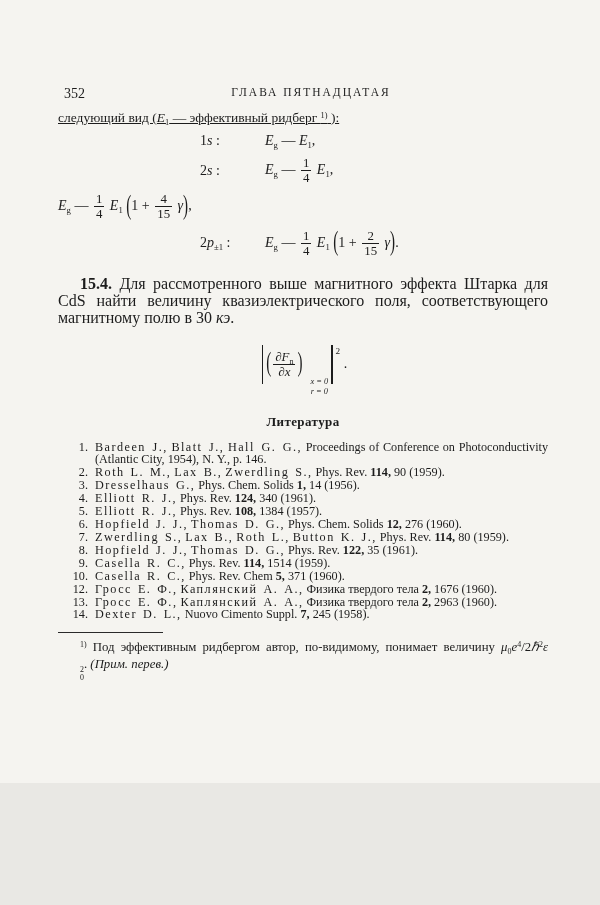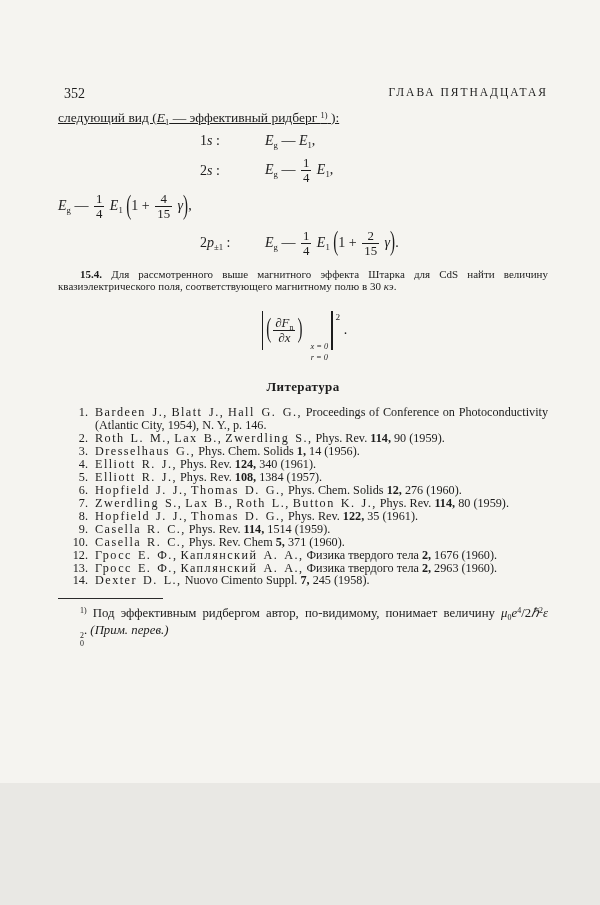--- a/index.html
+++ b/index.html
@@ -8,30 +8,30 @@
     background:var(--paper,#f5f4f0);
     color:var(--ink,#1c1c1c);
     font-family:"Liberation Serif", serif;
     position:relative; overflow:hidden;
     margin:0 auto;
   }
   .content { position:absolute; left:58px; top:86px; width:490px; }
 
   .header { position:relative; height:18px; margin-bottom:4px; }
   .pagenum { position:absolute; left:6px; top:0; font-size:14px; }
-  .running-head { position:absolute; left:16px; right:0; text-align:right; font-size:11.5px; letter-spacing:2px; }
+  .running-head { position:absolute; left:16px; right:0; text-align:center; font-size:11.5px; letter-spacing:2px; }
 
   .intro { font-size:13.5px; margin-top:6px;text-decoration:underline; }
 
   .eq-block { font-size:14px; margin:6px 0 8px; }
   .eq-row { display:flex; align-items:center; margin:7px 0; }
   .eq-label { flex:0 0 207px; padding-left:142px; box-sizing:border-box; }
   .eq-formula { flex:1; white-space:nowrap; }
 
-  .para { font-size:11px; line-height:1.08; text-align:justify; text-indent:22px; margin-top:11px; }
+  .para { font-size:16px; line-height:1.08; text-align:justify; text-indent:22px; margin-top:17px; }
 
   .display-formula { text-align:center; margin:18px 0 8px; font-size:14px; }
 
   .lit-heading { text-align:center; font-weight:bold; font-size:13px; letter-spacing:0.4px; margin:16px 0 11px; }
 
   .refs { font-size:12.2px; line-height:1.06; }
   .ref-row { display:flex; }
   .ref-num { flex:0 0 37px; text-align:right; padding-right:7px; box-sizing:border-box; }
   .ref-text { flex:1; text-align:justify; }
 

